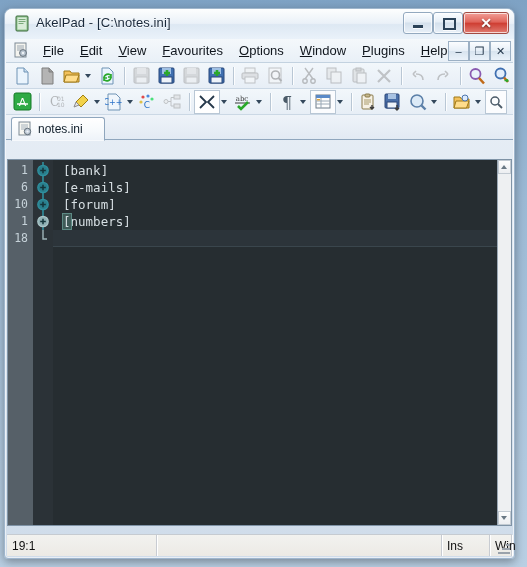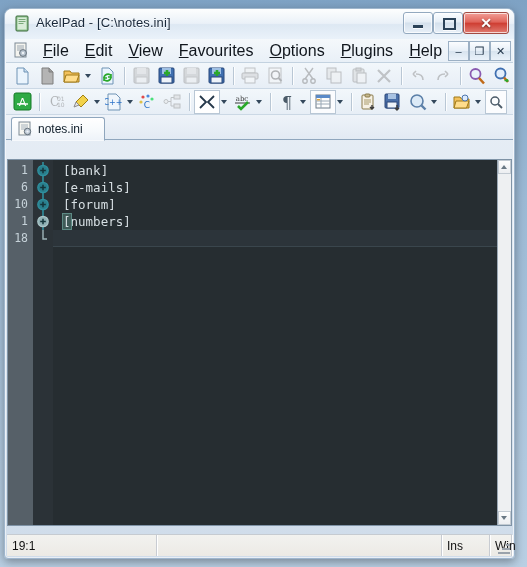--- a/index.html
+++ b/index.html
@@ -62,21 +62,21 @@
 
   
   #menubar{
     position:relative;height:23px;margin:0 1px;
     background:linear-gradient(180deg,#f4f8fb 0%,#e9f0f7 100%);
     border-bottom:1px solid #c3d2e0;
   }
   #mdi-icon{position:absolute;left:7px;top:3px;width:16px;height:17px;}
   #menu-items{position:absolute;left:29px;top:0;height:23px;display:flex;align-items:center;}
   .menu-item{
-    padding:3px 8px;color:#10161d;font-size:16px;white-space:nowrap;cursor:default;
+    padding:3px 8px;color:#10161d;font-size:13px;white-space:nowrap;cursor:default;
   }
   .menu-item u{text-decoration:underline;}
   .mdibtn{
     position:absolute;top:2px;height:18px;width:19px;
     border:1px solid #9cb0c4;
     background:linear-gradient(180deg,#fbfdff 0%,#e7eff7 48%,#d8e4ef 52%,#eaf2fa 100%);
     cursor:default;
   }
   #mdi-min{right:44px;}
   #mdi-res{right:23px;}
@@ -230,20 +230,21 @@
         <circle cx="10" cy="11" r="1.2" fill="#eef2f6"></circle>
       </svg>
     </span>
 
     <div id="menu-items">
       <span class="menu-item"><u>F</u>ile</span>
       <span class="menu-item"><u>E</u>dit</span>
       <span class="menu-item"><u>V</u>iew</span>
       <span class="menu-item"><u>F</u>avourites</span>
       <span class="menu-item"><u>O</u>ptions</span>
+      <span class="menu-item"><u>W</u>indow</span>
       <span class="menu-item"><u>P</u>lugins</span>
       <span class="menu-item"><u>H</u>elp</span>
     </div>
 
     <div class="mdibtn" id="mdi-min">
       <span class="mdiglyph">–</span>
     </div>
     <div class="mdibtn" id="mdi-res">
       <span class="mdiglyph">❐</span>
     </div>

